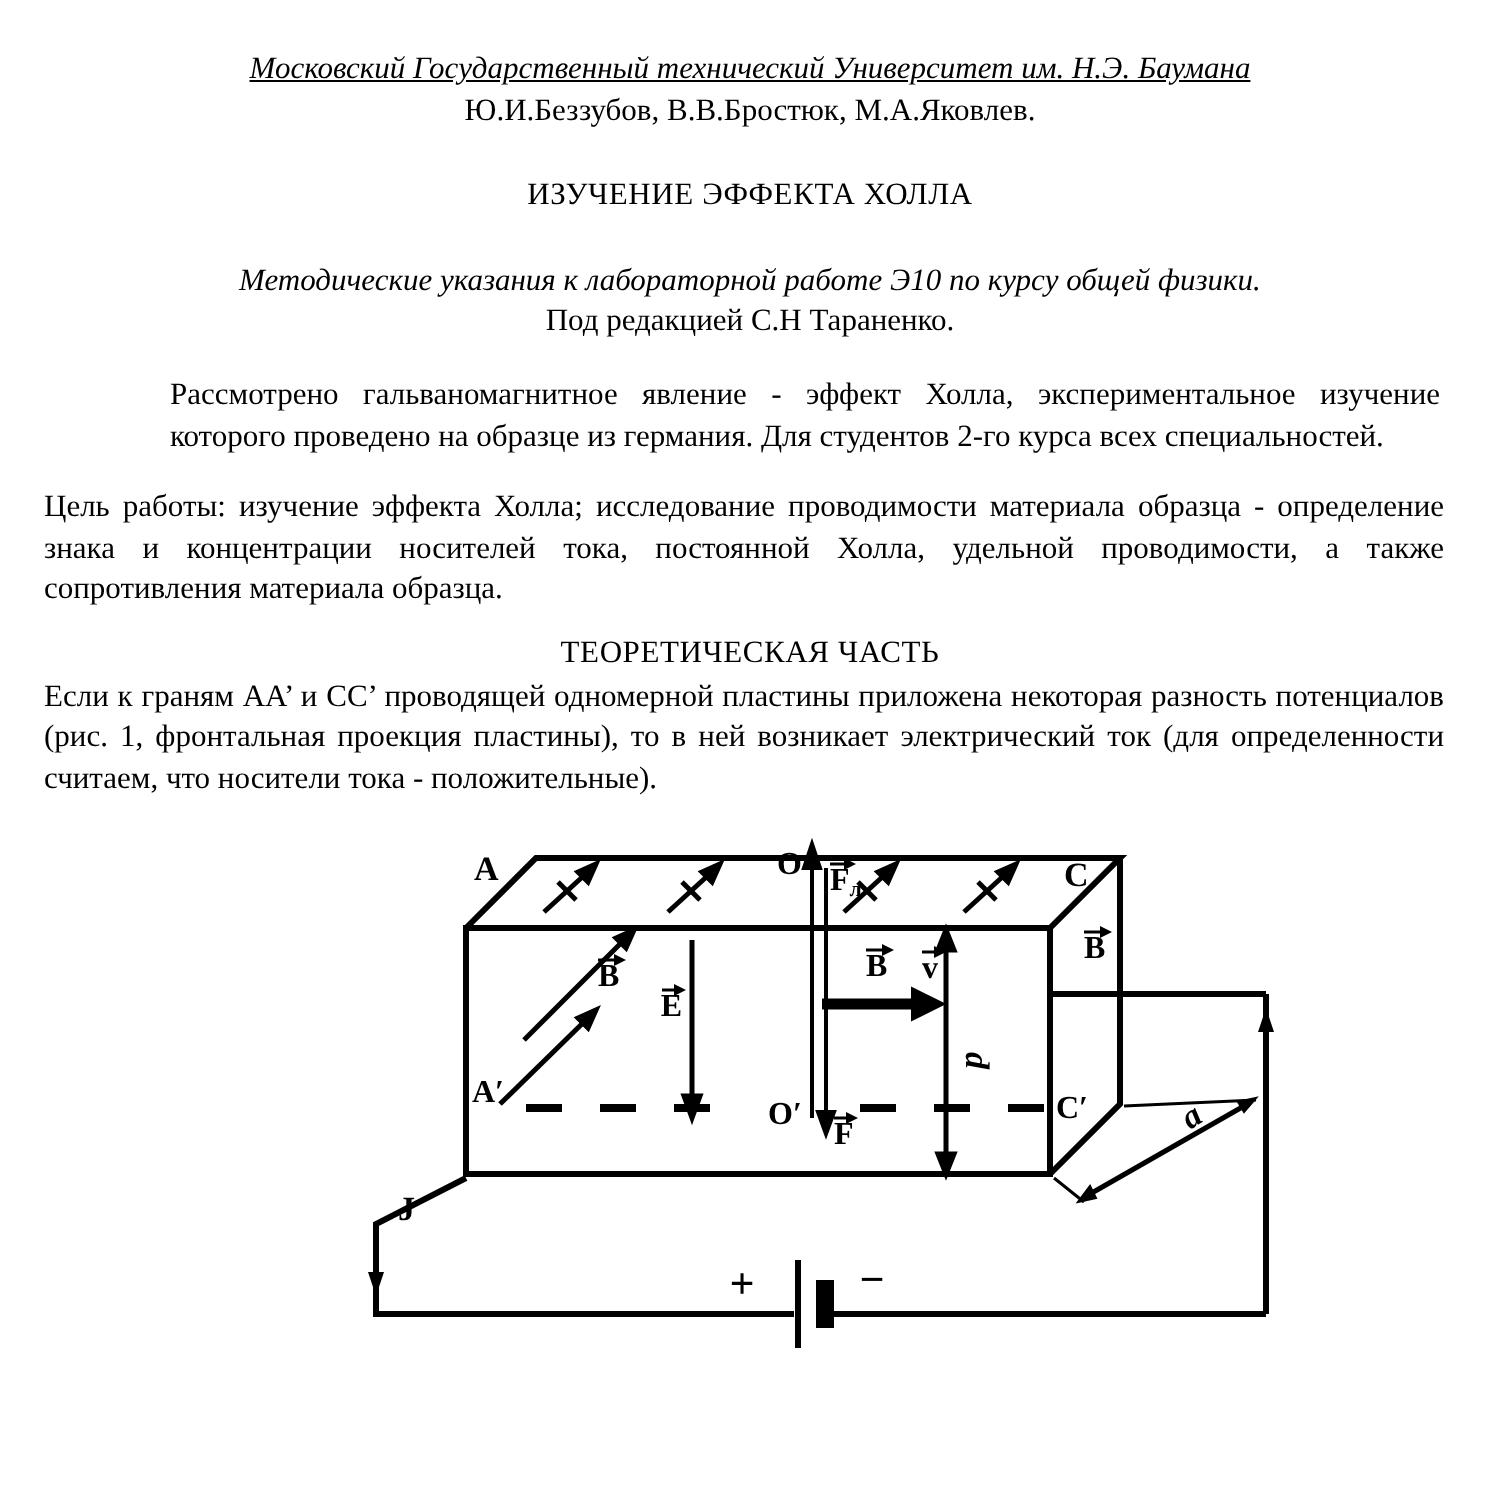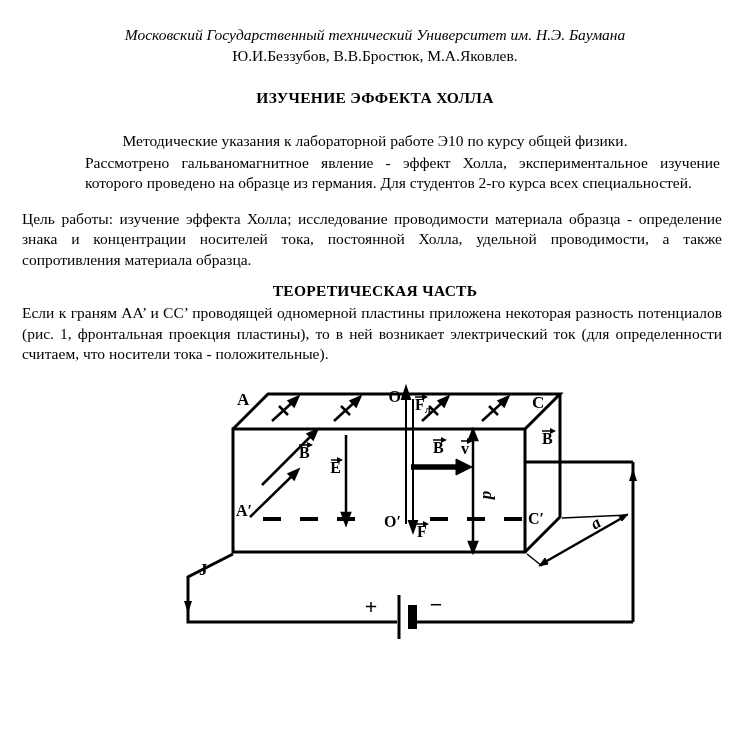--- a/index.html
+++ b/index.html
@@ -5,29 +5,29 @@
   html,body{margin:0;padding:0;background:#ffffff;}
   .page{
     position:relative;
     width:750px;height:751px;
     background:#ffffff;color:#000;
     font-family:"Liberation Serif", serif;
     font-size:15.5px;
     overflow:hidden;
   }
   .center{text-align:center;}
-  .italic{font-style:italic;}
-  .bold{font-weight:bold;}
+  .italic{font-style:italic;text-decoration:underline;}
+  .bold{font-weight:normal;}
   .university{margin-top:26px;}
   .authors{margin-top:3px;}
   .main-title{margin-top:24px;letter-spacing:0.3px;}
   .edition{line-height:19.5px;}
-  .edition-first{margin-top:24px;}
+  .edition-first{margin-top:24px;font-style:italic;}
   .para{text-align:justify;line-height:20.5px;}
-  .abstract{margin:2px 30px 0 85px;}
+  .abstract{margin:18px 30px 0 85px;}
   .goal{margin:15px 28px 12px 22px;}
   .theory-heading{margin-top:11px;letter-spacing:0.3px;}
   .theory-para{margin:3px 28px 12px 22px;}
   .figure-wrap{margin:3px 0 0 95px;}
   svg text{font-family:"Liberation Serif", serif;font-weight:bold;fill:#000;}
   svg .lbl{font-size:16px;}
   svg .lbl-big{font-size:17px;}
   svg .lbl-dim{font-size:17px;font-style:italic;}
   svg .lbl-sign{font-size:22px;}
 </style>
@@ -35,20 +35,21 @@
 <body>
 
 <div class="page">
 
   <div class="center italic university">Московский Государственный технический Университет им. Н.Э. Баумана</div>
   <div class="center authors">Ю.И.Беззубов, В.В.Бростюк, М.А.Яковлев.</div>
 
   <div class="center bold main-title">ИЗУЧЕНИЕ ЭФФЕКТА ХОЛЛА</div>
 
   <div class="center edition edition-first">Методические указания к лабораторной работе Э10 по курсу общей физики.</div>
+  <div class="center edition">Под редакцией С.Н Тараненко.</div>
 
   <div class="para abstract">Рассмотрено гальваномагнитное явление - эффект Холла, экспериментальное изучение которого проведено на образце из германия. Для студентов 2-го курса всех специальностей.</div>
 
   <div class="para goal">Цель работы: изучение эффекта Холла; исследование проводимости материала образца - определение знака и концентрации носителей тока, постоянной Холла, удельной проводимости, а также сопротивления материала образца.</div>
 
   <div class="center bold theory-heading">ТЕОРЕТИЧЕСКАЯ ЧАСТЬ</div>
 
   <div class="para theory-para">Если к граням AA’ и CC’ проводящей одномерной пластины приложена некоторая разность потенциалов (рис. 1, фронтальная проекция пластины), то в ней возникает электрический ток (для определенности считаем, что носители тока - положительные).</div>
 
   <div class="figure-wrap">

